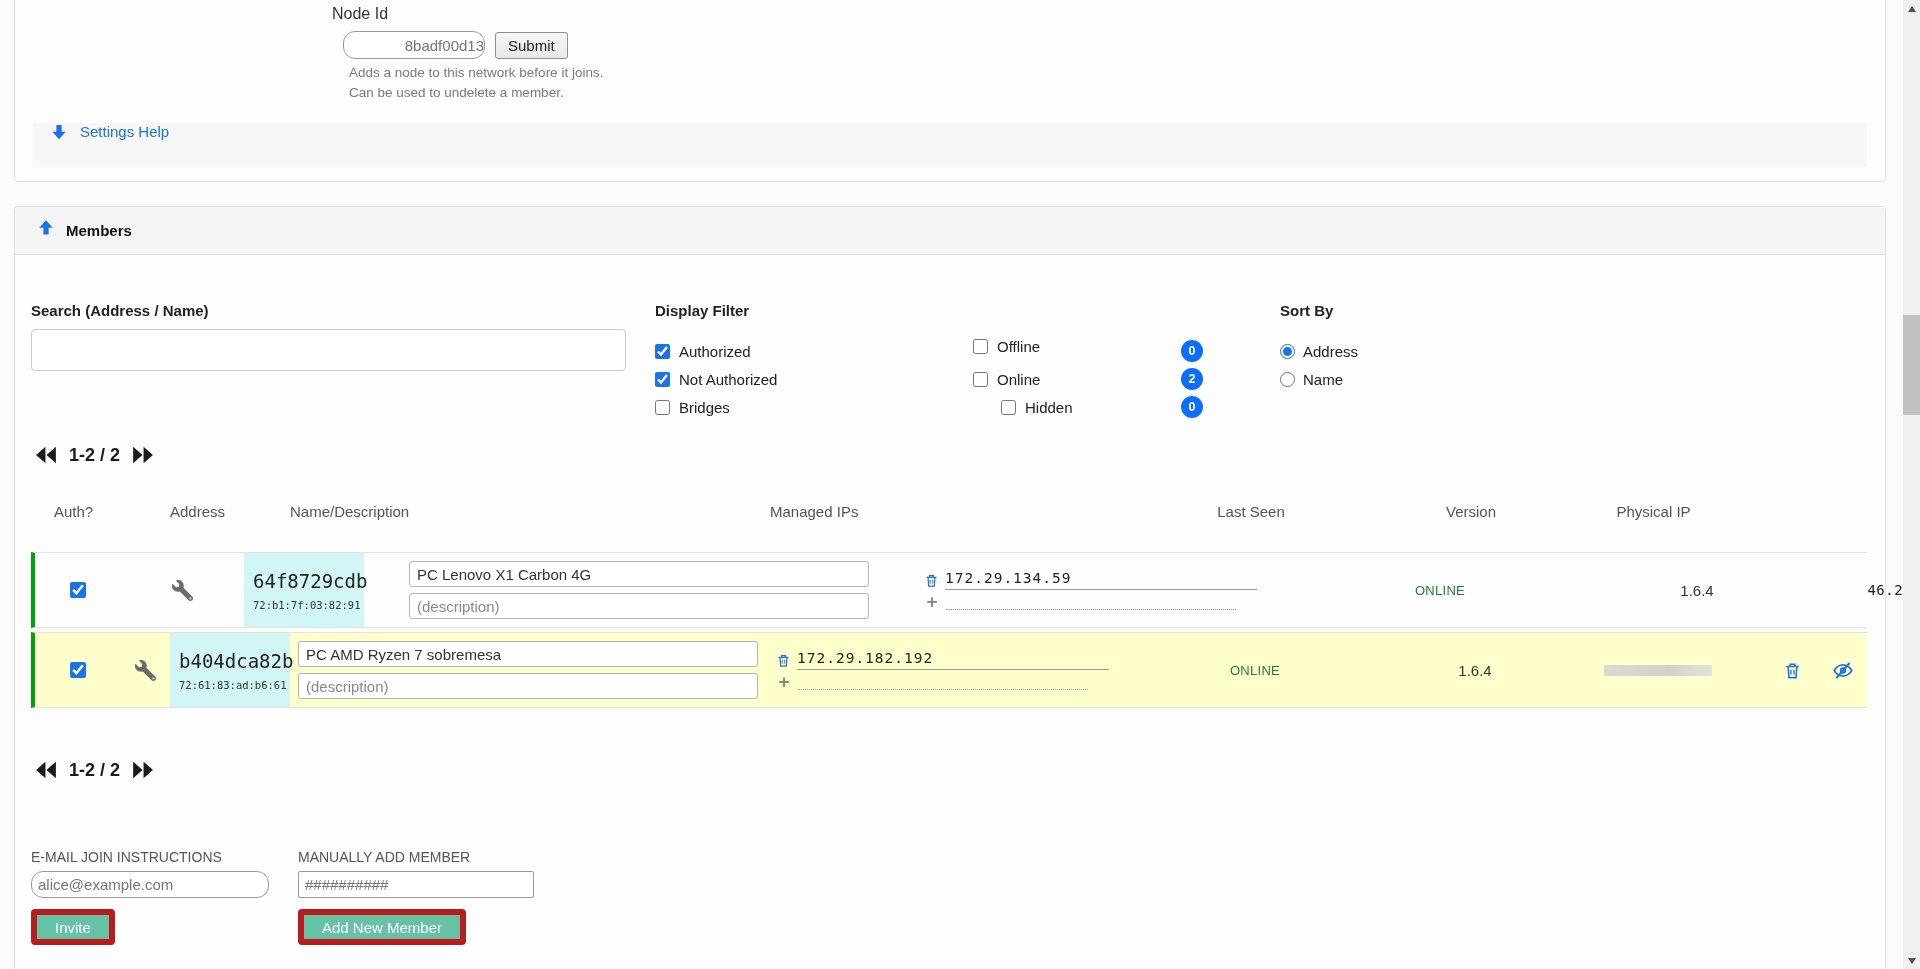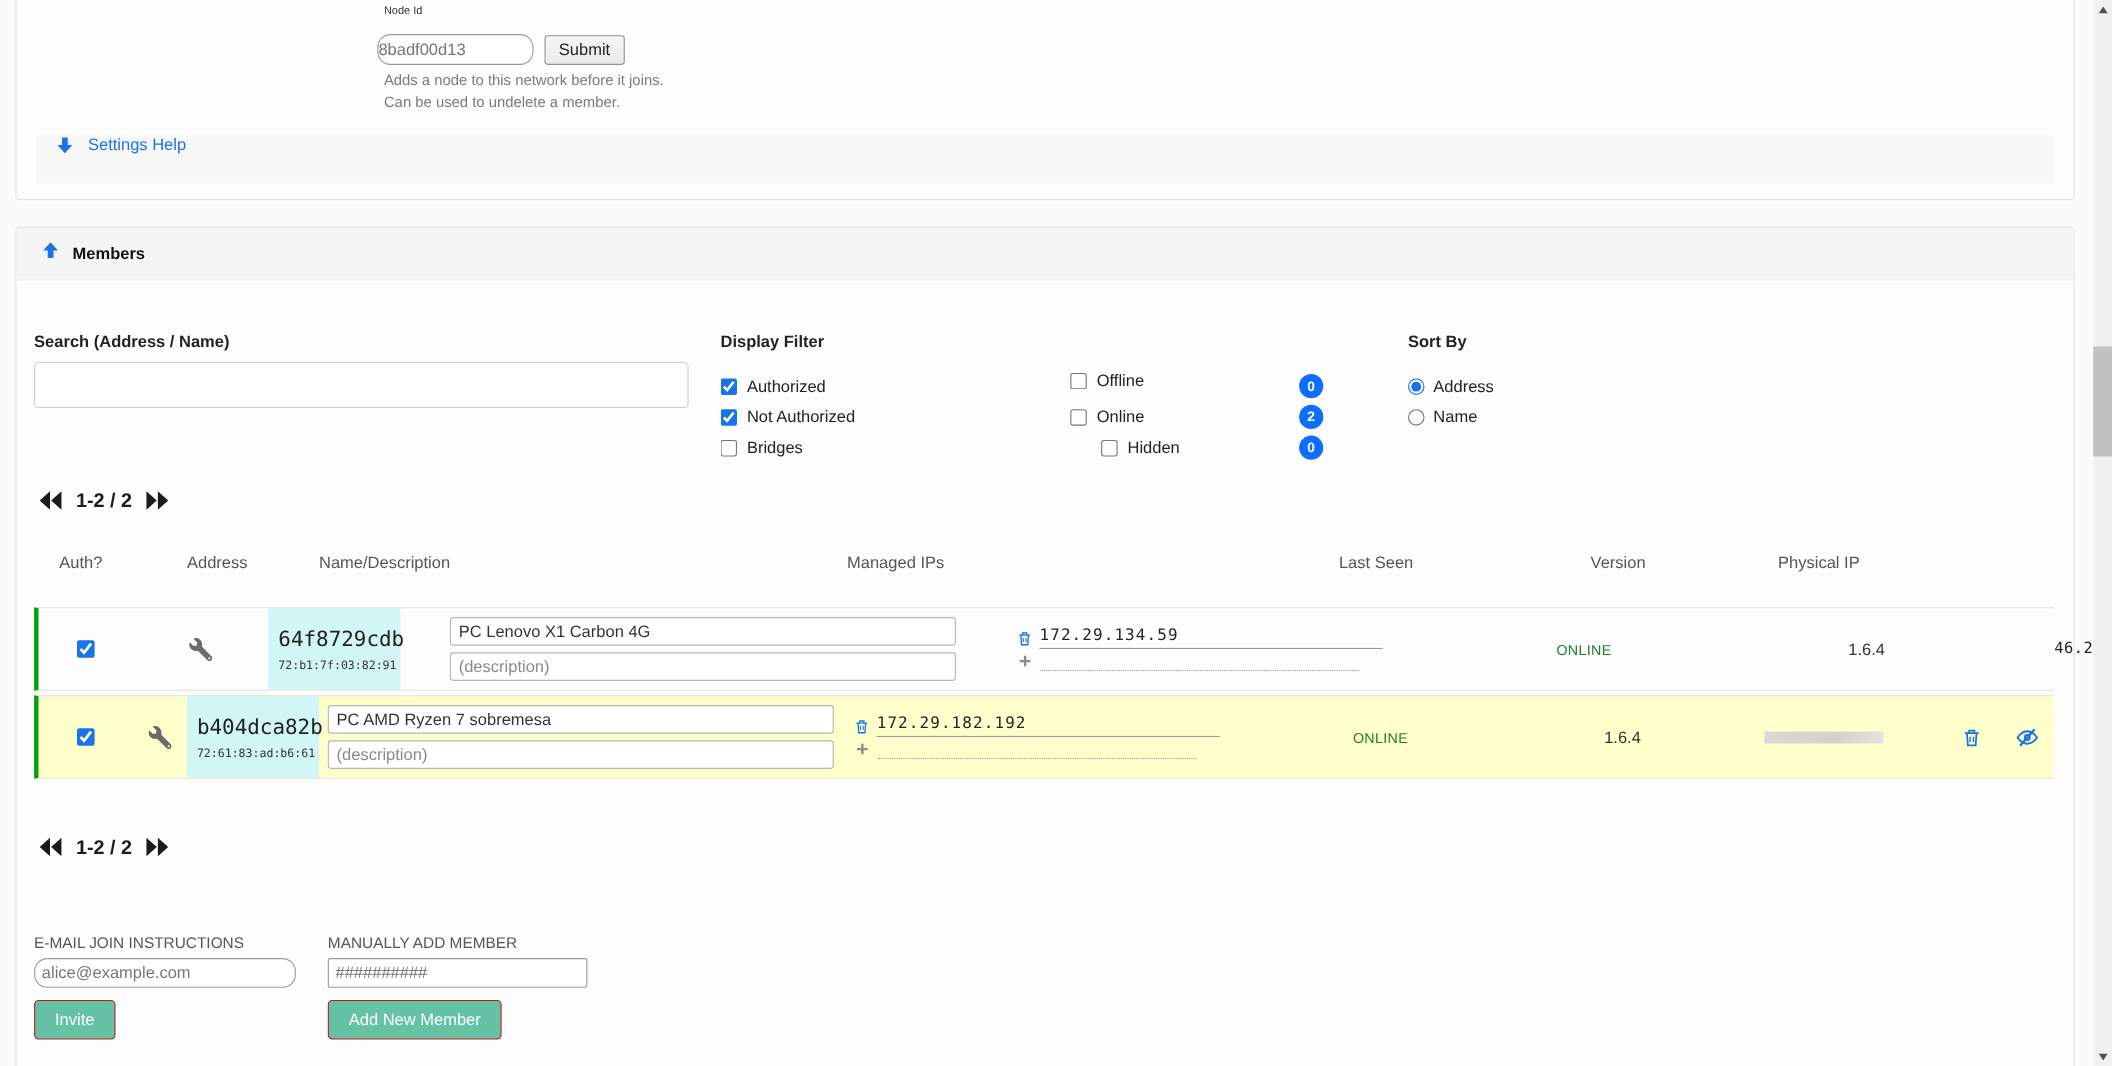--- a/index.html
+++ b/index.html
@@ -5,22 +5,22 @@
   * { margin:0; padding:0; box-sizing:border-box; }
   html,body { width:1920px; height:969px; overflow:hidden; }
   body { background:#fbfbfb; font-family:"Liberation Sans", sans-serif; color:#222; position:relative; }
   .mono { font-family:"DejaVu Sans Mono", monospace; }
 
   .card { position:absolute; left:14px; width:1872px; background:#fdfdfd; border:1px solid #e2e2e2; border-radius:4px; }
   #card-top { top:-24px; height:206px; }
   #card-members { top:206px; height:800px; }
 
   
-  .node-label { position:absolute; left:334px; top:28px; font-size:10px; color:#333; }
-  .node-input { position:absolute; left:328px; top:54px; width:142px; height:28px; border:1px solid #9a9a9a; border-radius:12px; text-align:left; font-size:15px; background:#fff; color:#444; }
+  .node-label { position:absolute; left:317px; top:28px; font-size:16px; color:#333; }
+  .node-input { position:absolute; left:328px; top:54px; width:142px; height:28px; border:1px solid #9a9a9a; border-radius:12px; text-align:right; font-size:15px; background:#fff; color:#444; }
   .node-input::placeholder { color:#757575; opacity:1; }
   .submit-btn { position:absolute; left:480px; top:55px; height:27px; padding:0 12px; font-size:15px; color:#222; background:linear-gradient(#f6f6f6,#e9e9e9); border:1px solid #8f8f8f; border-radius:3px; cursor:pointer; font-family:"Liberation Sans", sans-serif; }
   .node-help { position:absolute; left:334px; font-size:13.5px; color:#7a7a7a; }
   .help1 { top:88px; } .help2 { top:108px; }
 
   .settings-help-bar { position:absolute; left:18px; right:18px; top:146px; height:44px; background:#f7f7f7; display:flex; cursor:pointer; }
   .settings-help-bar .arrow { margin-left:17px; }
   .settings-help-bar .lbl { margin-left:12px; font-size:15px; color:var(--accent-blue,#1a73e8); }
 
   
@@ -71,21 +71,21 @@
   .version { font-size:15px; color:#333; }
   .phys-ip { font-size:14px; color:#222; letter-spacing:0.5px; }
   .redacted-bar { width:108px; height:11px; background:linear-gradient(90deg,#dadad2,#d2d2ca 60%,#e3e3dd); border-radius:1px; }
   .cell-actions { gap:30px; }
   .icon-btn { cursor:pointer; display:flex; align-items:center; }
 
   
   .bottom-label { position:absolute; top:642px; font-size:14px; color:#555; }
   .bottom-input { position:absolute; top:664px; height:27px; border:1px solid #9a9a9a; border-radius:2px; font-size:15px; padding:0 6px; background:#fff; }
   .bottom-input::placeholder { color:#777; opacity:1; }
-  .teal-btn { position:absolute; top:702px; height:36px; background:var(--button-teal,#66c2a5); color:#fff; border:1px solid #b91c1c; border-radius:4px; font-size:15px; padding:0 18px; cursor:pointer; font-family:"Liberation Sans", sans-serif; }
+  .teal-btn { position:absolute; top:702px; height:36px; background:var(--button-teal,#66c2a5); color:#fff; border:6px solid #b91c1c; border-radius:4px; font-size:15px; padding:0 18px; cursor:pointer; font-family:"Liberation Sans", sans-serif; }
 
   
   .scrollbar { position:absolute; right:0; top:0; width:17px; height:969px; background:#f0f0f0; }
   .sb-arrow { position:absolute; left:0; width:17px; height:17px; display:flex; align-items:center; justify-content:center; cursor:pointer; }
   .sb-up { top:0; } .sb-down { bottom:0; }
   .tri-up { width:0; height:0; border-left:4px solid transparent; border-right:4px solid transparent; border-bottom:6px solid #505050; }
   .tri-down { width:0; height:0; border-left:4px solid transparent; border-right:4px solid transparent; border-top:6px solid #505050; }
   .sb-thumb { position:absolute; left:0; top:315px; width:17px; height:100px; background:#c1c1c1; cursor:pointer; }
 </style>
 </head>

